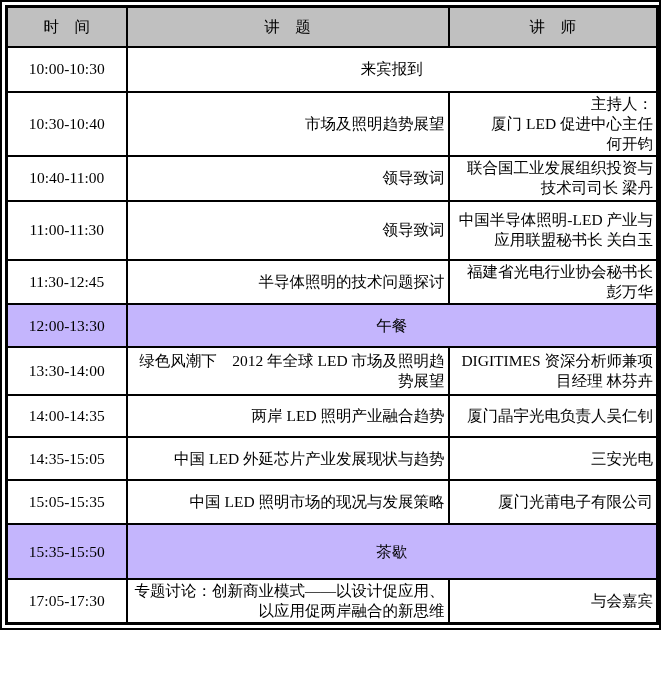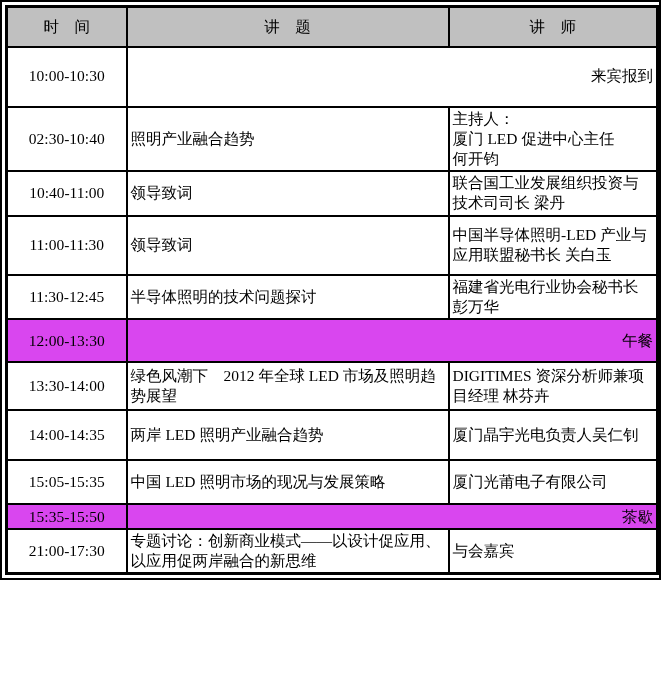--- a/index.html
+++ b/index.html
@@ -29,53 +29,53 @@
   }
   th.hdr {
     background: #c0c0c0;
     text-align: center;
   }
   td.time {
     text-align: center;
     padding: 1px 0;
   }
   td.span-cell {
-    text-align: right;
+    text-align: center;
   }
   td.topic, td.speaker {
-    text-align: left;
+    text-align: right;
     white-space: pre-line;
   }
-  .shaded { background: #d946ef; }
+  .shaded { background: #c4b5fd; }
 </style>
 </head>
 <body>
 
 <div class="frame">
   <table class="sched">
     <colgroup>
       <col style="width:120px">
       <col style="width:322px">
       <col style="width:209px">
     </colgroup>
     <tbody>
       <tr style="height:40px">
         <th class="hdr">时　间</th>
         <th class="hdr">讲　题</th>
         <th class="hdr">讲　师</th>
       </tr>
 
-      <tr style="height:60px">
+      <tr style="height:45px">
         <td class="time">10:00-10:30</td>
         <td class="span-cell" colspan="2">来宾报到</td>
       </tr>
 
       <tr style="height:62px">
-        <td class="time">02:30-10:40</td>
-        <td class="topic">照明产业融合趋势</td>
+        <td class="time">10:30-10:40</td>
+        <td class="topic">市场及照明趋势展望</td>
         <td class="speaker">主持人：
 厦门 LED 促进中心主任
 何开钧</td>
       </tr>
 
       <tr style="height:45px">
         <td class="time">10:40-11:00</td>
         <td class="topic">领导致词</td>
         <td class="speaker">联合国工业发展组织投资与技术司司长 梁丹</td>
       </tr>
@@ -96,40 +96,45 @@
         <td class="time shaded">12:00-13:30</td>
         <td class="span-cell shaded" colspan="2">午餐</td>
       </tr>
 
       <tr style="height:48px">
         <td class="time">13:30-14:00</td>
         <td class="topic">绿色风潮下　2012 年全球 LED 市场及照明趋势展望</td>
         <td class="speaker">DIGITIMES 资深分析师兼项目经理 林芬卉</td>
       </tr>
 
-      <tr style="height:50px">
+      <tr style="height:42px">
         <td class="time">14:00-14:35</td>
         <td class="topic">两岸 LED 照明产业融合趋势</td>
         <td class="speaker">厦门晶宇光电负责人吴仁钊</td>
       </tr>
 
+      <tr style="height:43px">
+        <td class="time">14:35-15:05</td>
+        <td class="topic">中国 LED 外延芯片产业发展现状与趋势</td>
+        <td class="speaker">三安光电</td>
+      </tr>
 
       <tr style="height:44px">
         <td class="time">15:05-15:35</td>
         <td class="topic">中国 LED 照明市场的现况与发展策略</td>
         <td class="speaker">厦门光莆电子有限公司</td>
       </tr>
 
-      <tr style="height:25px">
+      <tr style="height:55px">
         <td class="time shaded">15:35-15:50</td>
         <td class="span-cell shaded" colspan="2">茶歇</td>
       </tr>
 
 
 
       <tr style="height:42px">
-        <td class="time">21:00-17:30</td>
+        <td class="time">17:05-17:30</td>
         <td class="topic">专题讨论：创新商业模式——以设计促应用、以应用促两岸融合的新思维</td>
         <td class="speaker">与会嘉宾</td>
       </tr>
     </tbody>
   </table>
 </div>
 
 </body></html>

